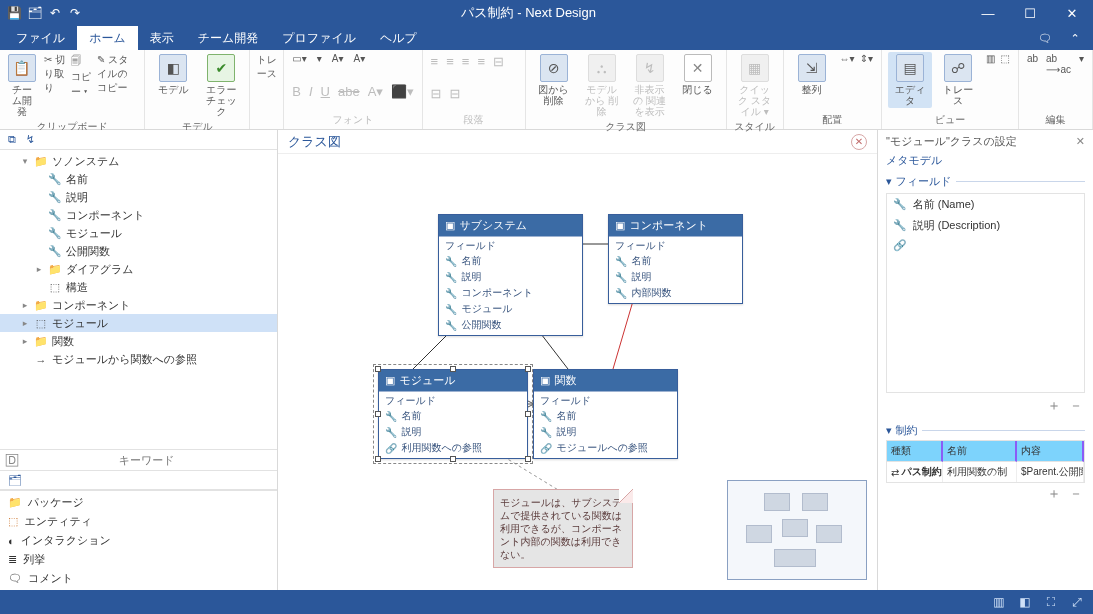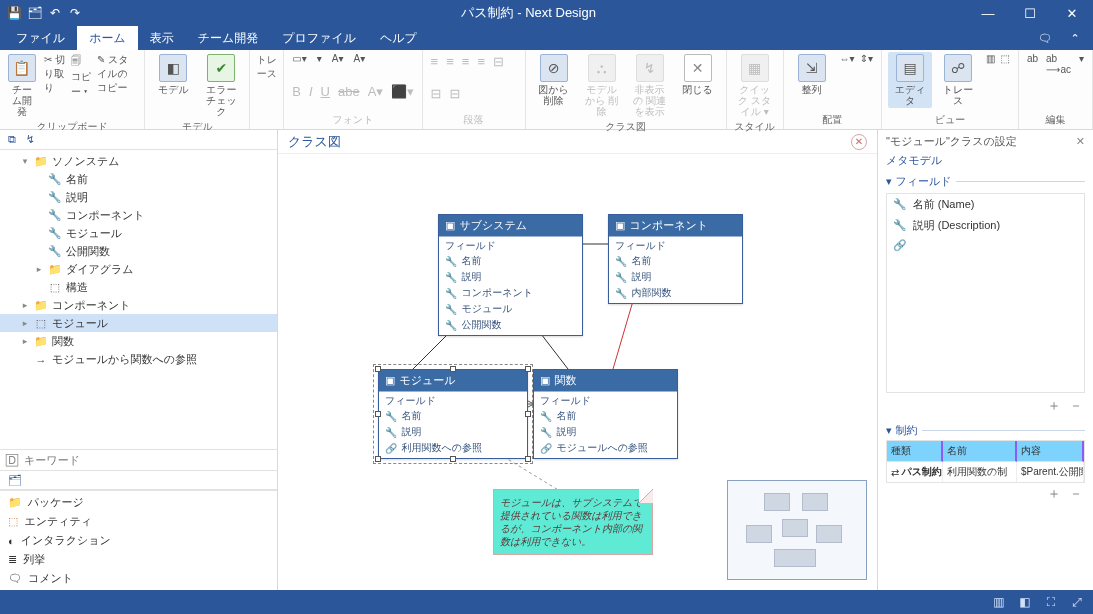--- a/index.html
+++ b/index.html
@@ -35,39 +35,39 @@
 .workspace { display: flex; height: calc(614px - 26px - 24px - 80px - 24px); }
 
 .leftpanel { width: 278px; border-right: 1px solid #d9d9d9; display: flex; flex-direction: column; background:#fff; }
 .lp-tabs { height: 20px; border-bottom: 1px solid #e2e2e2; display: flex; align-items: center; gap: 10px; padding: 0 8px; color: #2b579a; font-size: 11px; }
 .tree { flex: 1; overflow: auto; padding: 2px 0; font-size: 11px; }
 .tree .row { display: flex; align-items: center; height: 18px; padding: 0 6px; gap: 4px; cursor: pointer; white-space: nowrap; }
 .tree .row.sel { background: #cfe1f7; }
 .tree .tw { width:10px; text-align:center; color:#888; font-size:9px; }
 .tree .ic { width: 14px; text-align: center; font-size: 11px; }
 .lp-search { border-top: 1px solid #e2e2e2; padding: 2px 6px; display:flex; align-items:center; gap:4px; }
-.lp-search input { flex:1; border:none; outline:none; font-size:11px; padding:2px; }
+.lp-search input { flex:1; border:none; outline:none; font-size:11px; padding:2px;text-align:center; }
 .lp-cat { border-top: 1px solid #e2e2e2; padding: 2px 0; }
 .lp-cat .crow { display: flex; align-items: center; gap: 6px; padding: 2px 8px; cursor: pointer; font-size:11px;}
 
 .canvas-wrap { flex: 1; display: flex; flex-direction: column; }
 .canvas-title { height: 24px; display: flex; align-items: center; padding: 0 10px; color: #2b579a; font-size: 13px; border-bottom: 1px solid #eee;}
 .canvas-title .close { margin-left:auto; color:#c06a6a; border:1px solid #d7a6a6; border-radius:50%; width:16px;height:16px;display:flex;align-items:center;justify-content:center;font-size:10px;cursor:pointer;}
 .canvas { flex: 1; position: relative; background: #fff; overflow: hidden; }
 
 .uml { position: absolute; width: 160px; background: #fff; border: 1px solid #385e9b; box-shadow: 0 1px 2px rgba(0,0,0,.15);}
 .uml .hdr { background: #3b6ba5; color: #fff; padding: 3px 6px; font-size: 11px; display:flex; align-items:center; gap:4px;}
 .uml .sec { border-top: 1px solid #9db2d1; padding: 2px 6px; font-size: 10px; color: #38547e; }
 .uml .sec .attr { display:flex; align-items:center; gap:4px; padding:1px 0;}
 .uml.sel { outline: 1px dashed #888; outline-offset: 4px; }
 .handle { position:absolute; width:6px; height:6px; background:#fff; border:1px solid #555;}
 
 .edge { position:absolute; pointer-events:none; }
 
-.note { position:absolute; width:160px; background:#5eead4; border:1px solid #d7a6a6; padding:6px; font-size:10px; color:#5a3a3a; line-height:1.3;font-style:italic;}
+.note { position:absolute; width:140px; background:#e5e5e5; border:1px solid #d7a6a6; padding:6px; font-size:10px; color:#5a3a3a; line-height:1.3;}
 .note::after { content:""; position:absolute; top:-1px; right:-1px; width:14px; height:14px; background:linear-gradient(135deg,#fff 48%,#d7a6a6 50%,#fbeaea 52%); }
 
 .mini { position:absolute; right:10px; bottom:10px; width:140px; height:100px; border:1px solid #8aa0c2; background:#f4f7fb;}
 .mini .b { position:absolute; background:#cfd7e2; border:1px solid #b2bccd;}
 
 .rightpanel { width: 216px; border-left: 1px solid #d9d9d9; display: flex; flex-direction: column; background:#fff; font-size:11px;}
 .rp-title { padding: 4px 8px; display:flex; align-items:center; color:#555;}
 .rp-close { margin-left:auto; color:#888; cursor:pointer; }
 .rp-tabs { padding: 0 8px 4px; color:#2b579a; }
 .rp-sec-hdr { display:flex; align-items:center; gap:4px; color:#2b579a; padding:2px 8px;}

